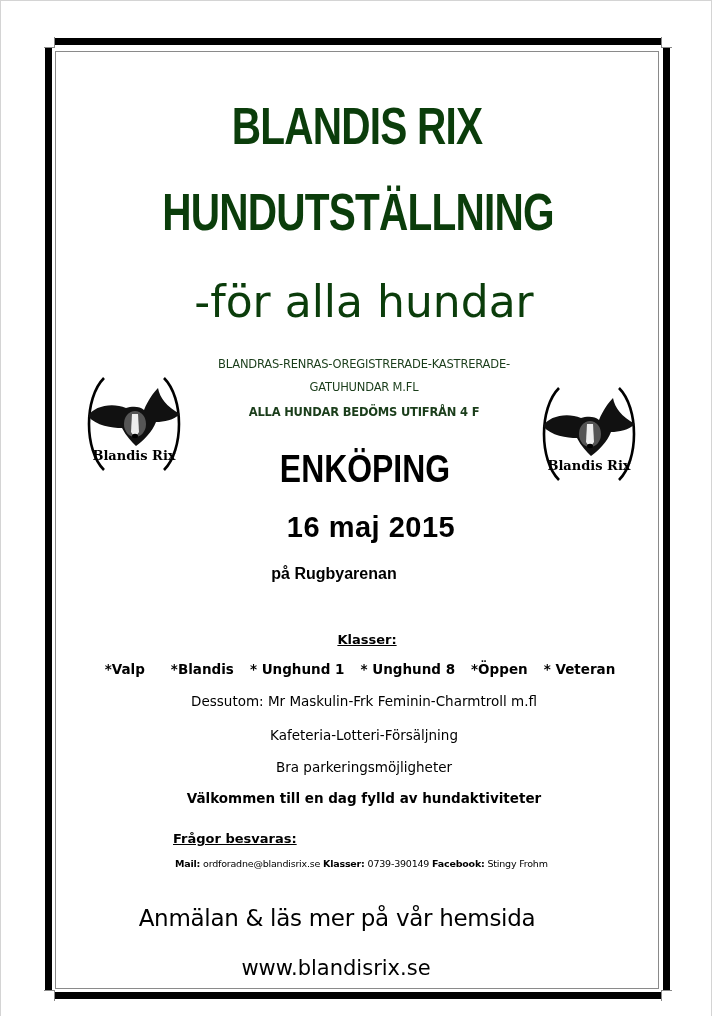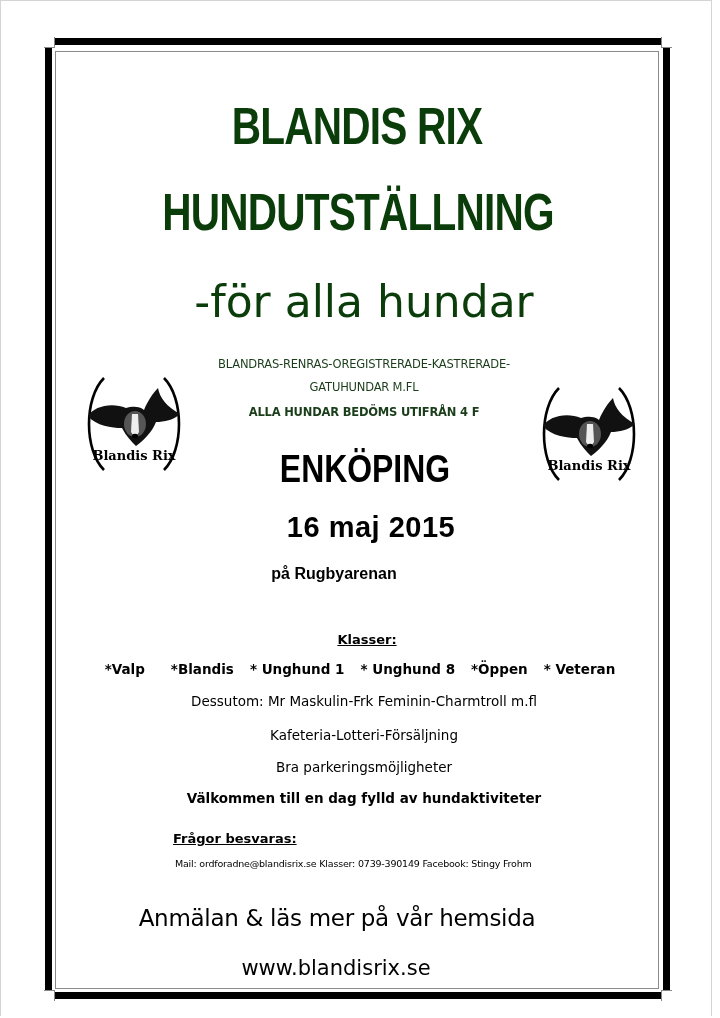--- a/index.html
+++ b/index.html
@@ -39,21 +39,21 @@
     .k-sp { margin-left: 16px; }
 
     .line { font-family: "DejaVu Sans", sans-serif; font-size: 13.5px; }
     .dessutom { top: 693px; left: 4px; }
     .kafeteria { top: 727px; left: 4px; }
     .parkering { top: 759px; left: 4px; }
     .valkommen { top: 790px; left: 4px; font-weight: bold; }
 
     .fragor { position: absolute; left: 173px; top: 831px; font-family: "DejaVu Sans", sans-serif; font-weight: bold; font-size: 13px; text-decoration: underline; }
     .contact { position: absolute; left: 175px; top: 858px; font-family: "DejaVu Sans", sans-serif; font-size: 9.5px; white-space: nowrap; letter-spacing: -0.2px; }
-    .contact b { font-weight: normal; }
+    .contact b { font-weight: bold; }
 
     .anmalan { top: 905px; left: -23px; font-family: "DejaVu Sans", sans-serif; font-size: 23px; letter-spacing: -0.3px; }
     .website { top: 956px; left: -24px; font-family: "DejaVu Sans", sans-serif; font-size: 21px; }
 
     .logo { position: absolute; width: 104px; height: 110px; }
     .logo-left { left: 82px; top: 370px; }
     .logo-right { left: 537px; top: 380px; }
     .logo svg { width: 100%; height: 100%; display: block; }
   </style>
 </head>

